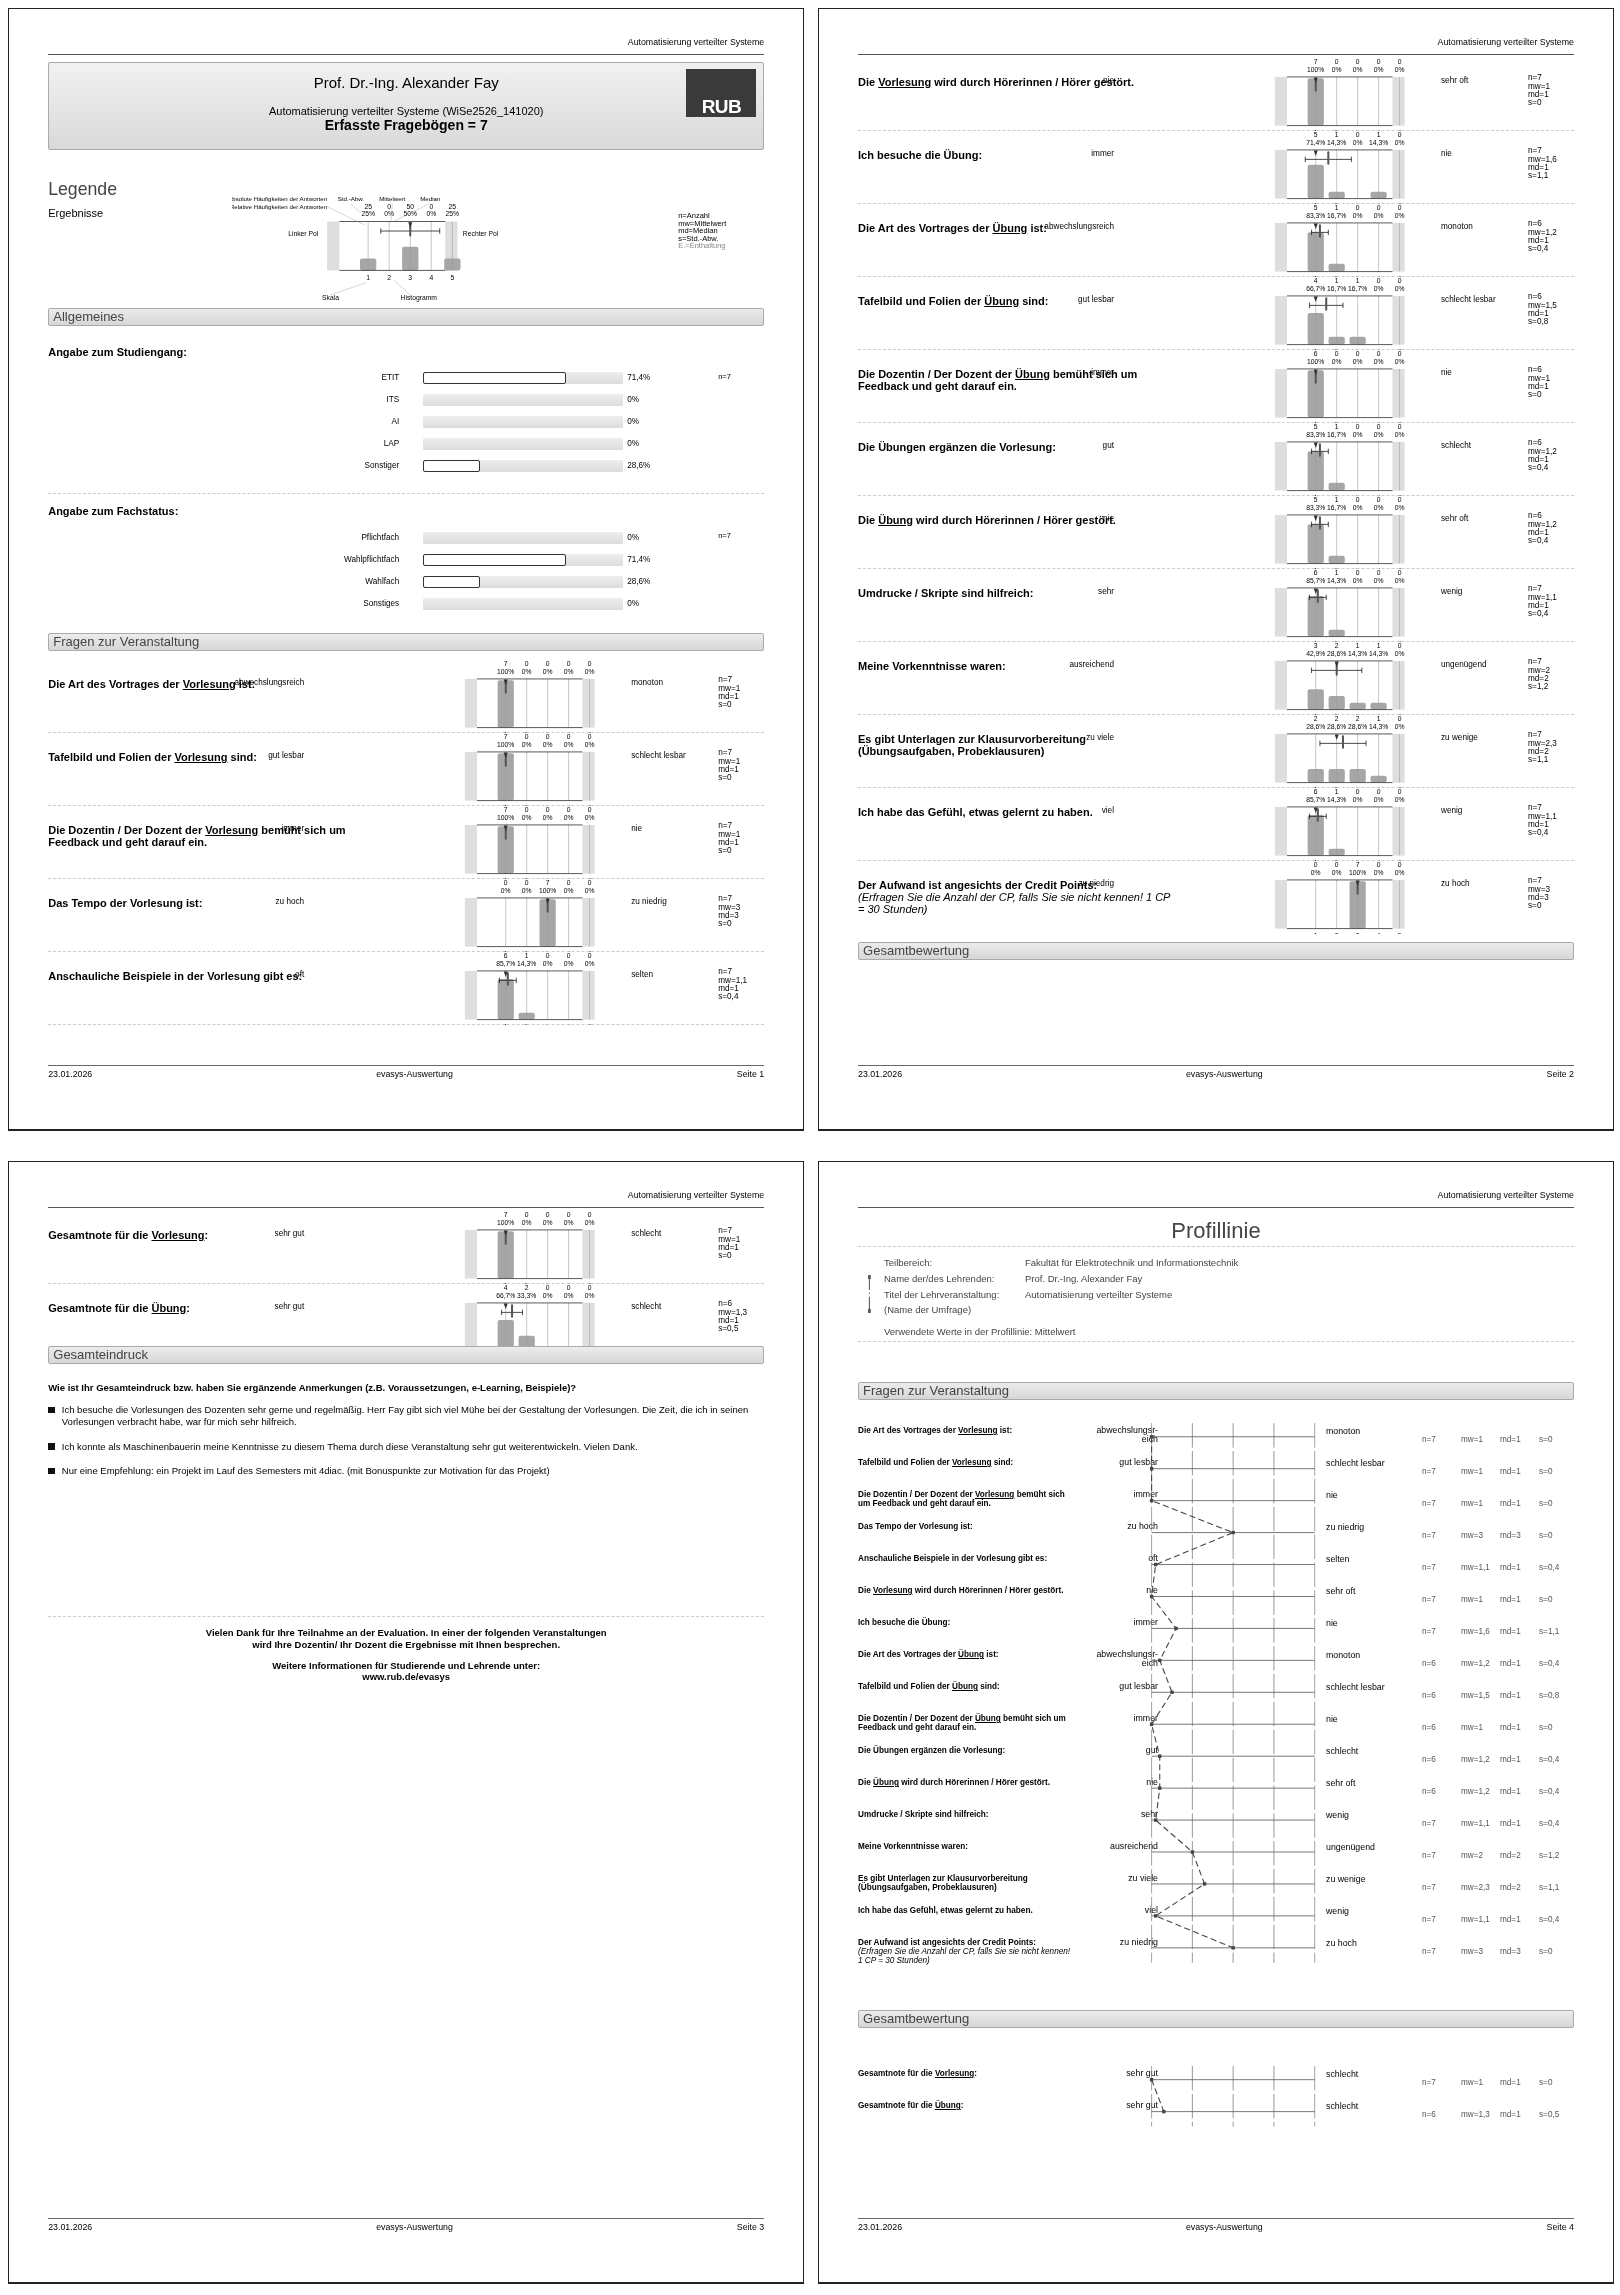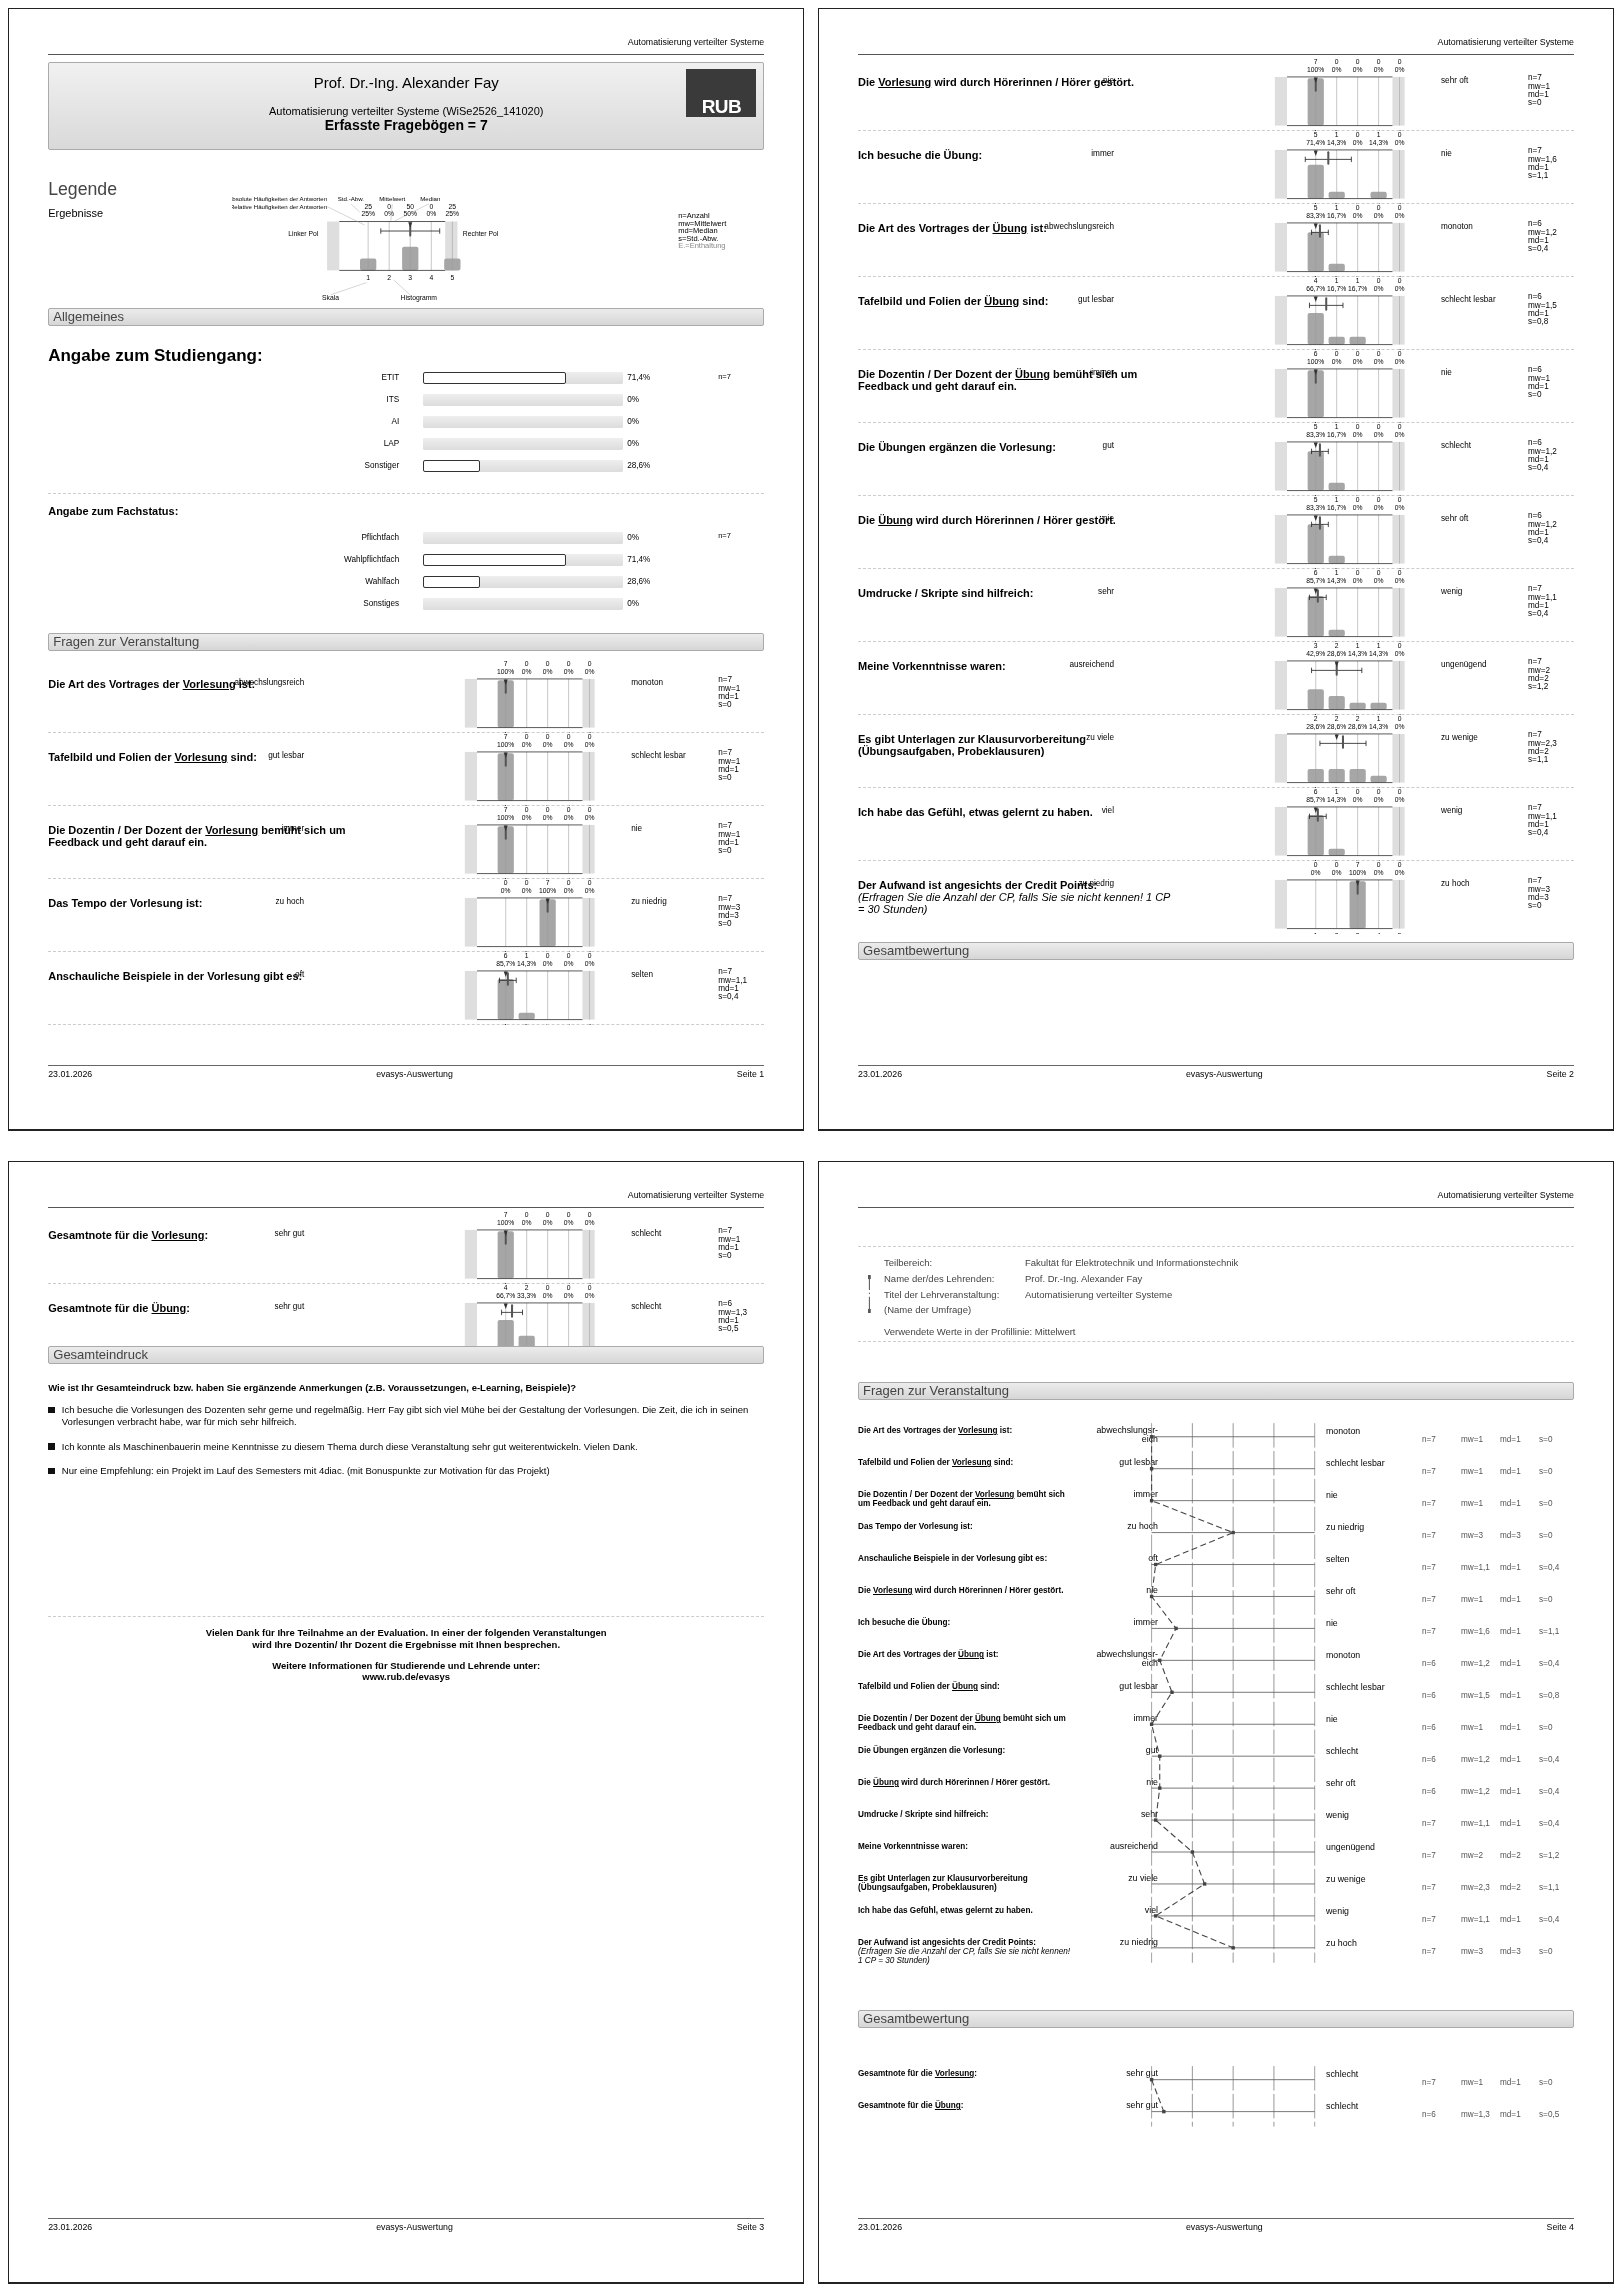--- a/index.html
+++ b/index.html
@@ -99,21 +99,21 @@
   <div style="position:absolute;left:630px;top:203px;font-size:7.5px;line-height:7.5px;">
     <div>n=Anzahl</div>
     <div>mw=Mittelwert</div>
     <div>md=Median</div>
     <div>s=Std.-Abw.</div>
     <div style="color:#888;">E.=Enthaltung</div>
   </div>
 
   <div class="band" style="position:absolute;left:0;right:0;top:299px;">Allgemeines</div>
 
-  <div style="position:absolute;left:0;top:337px;font-size:17px;font-weight:bold;text-align:right;">Angabe zum Studiengang:</div>
+  <div style="position:absolute;left:0;top:337px;font-size:11px;font-weight:bold;text-align:right;">Angabe zum Studiengang:</div>
   <div id="studiengang" style="position:absolute;left:0;top:360px;width:100%;">
         <div style="position:relative;height:22px;">
           <div style="position:absolute;right:365px;top:4.1px;font-size:8.2px;">ETIT</div>
           <div style="position:absolute;left:375px;top:2.7px;width:200px;height:12.2px;background:linear-gradient(#eeeeee,#dcdcdc);border-radius:1.4px;">
             <div style="position:absolute;left:0;top:0;height:12.2px;width:71.4%;background:#fff;border:1px solid #333;border-radius:2px;"></div>
           </div>
           <div style="position:absolute;left:579px;top:4.1px;font-size:8.2px;">71,4%</div>
         </div>
         <div style="position:relative;height:22px;">
           <div style="position:absolute;right:365px;top:4.1px;font-size:8.2px;">ITS</div>
@@ -1055,20 +1055,21 @@
     <span>23.01.2026</span>
     <span>evasys-Auswertung</span>
     <span>Seite 3</span>
   </div>
  </div>
 </div>
 
 <div class="page" id="p4">
  <div class="inner">
   <div class="hdr">Automatisierung verteilter Systeme</div>
+  <div style="position:absolute;left:0;right:0;top:56px;text-align:center;font-size:22px;color:#444;">Profillinie</div>
   <div class="dash" style="position:absolute;left:0;right:0;top:84px;"></div>
   <div style="position:absolute;left:26px;top:95px;font-size:9.5px;color:#444;line-height:15.6px;">
     <div id="pl-meta">
           <div style="display:flex;line-height:11px;margin-bottom:4.8px;">
             <span style="width:141px;">Teilbereich:</span>
             <span>Fakultät für Elektrotechnik und Informationstechnik</span>
           </div>
           <div style="display:flex;line-height:11px;margin-bottom:4.8px;">
             <span style="width:141px;">Name der/des Lehrenden:</span>
             <span>Prof. Dr.-Ing. Alexander Fay</span>

